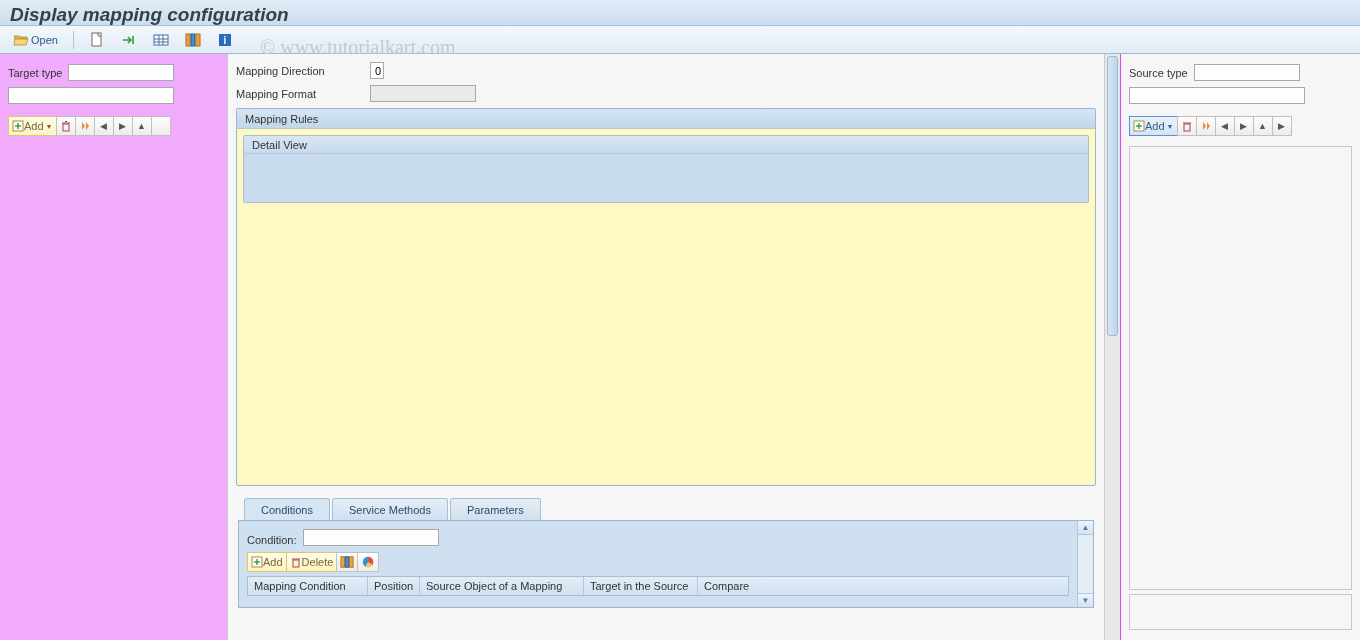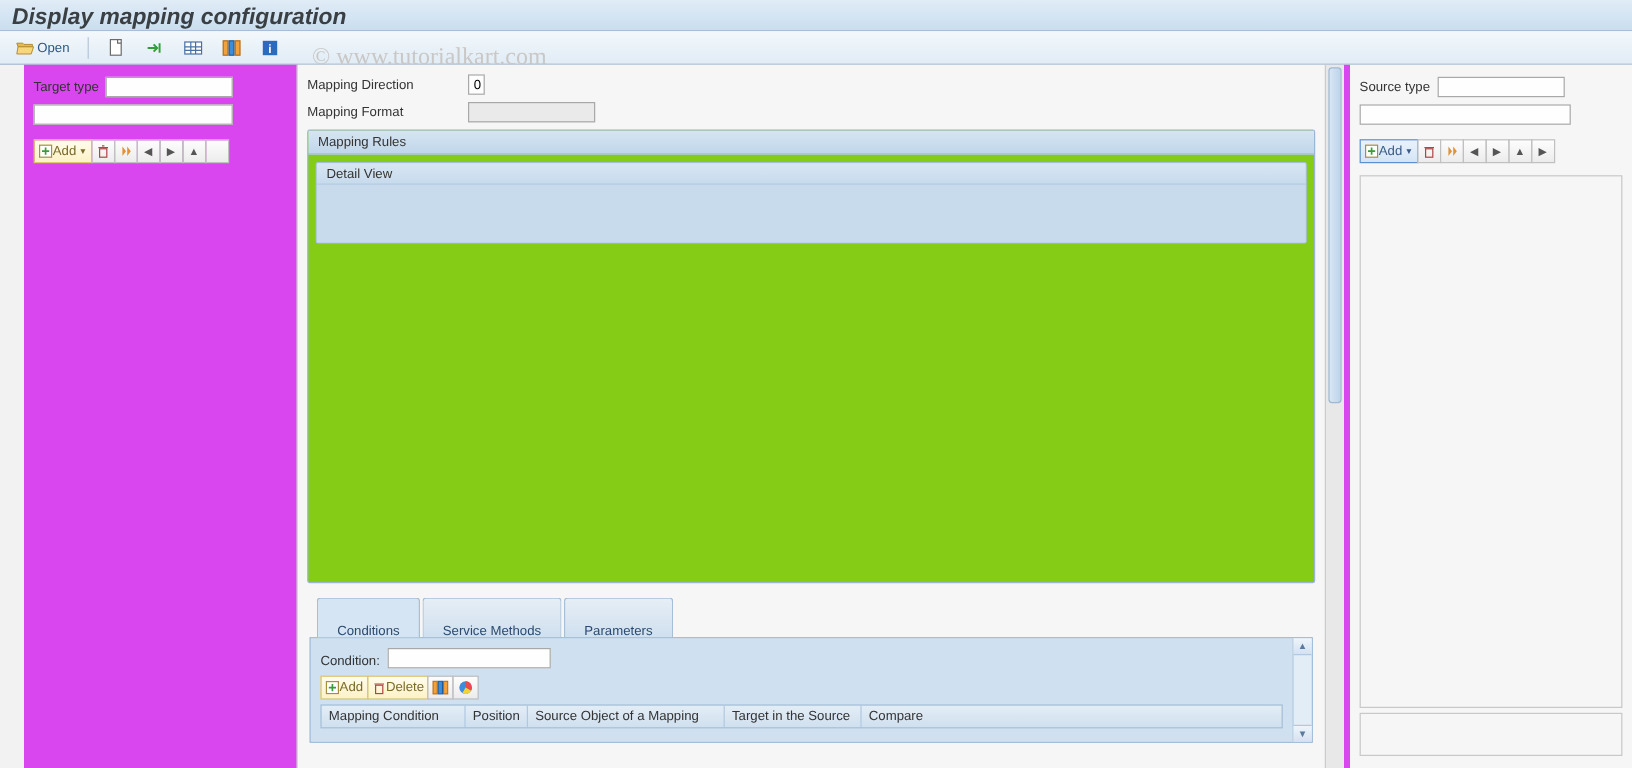--- a/index.html
+++ b/index.html
@@ -11,69 +11,69 @@
   .toolbar { background: linear-gradient(#f3f8fc, #e1ecf5); height: 28px; border-bottom: 1px solid #a2b8cf; display: flex; align-items: center; padding: 0 8px; gap: 6px; }
   .tbtn { display: inline-flex; align-items: center; height: 20px; padding: 0 4px; border: 1px solid transparent; cursor: pointer; gap: 2px; border-radius: 2px; justify-content: flex-end; }
   .tbtn .lbl { color: #2c5785; font-size: 11px; }
   .icon { width: 16px; height: 16px; display: inline-block; }
   .sep { width: 1px; height: 18px; background: #b3c5d7; margin: 0 4px; }
   
   .watermark { position: absolute; top: 36px; left: 260px; color: #c9c8c7; font-size: 20px; font-family: Georgia, serif; pointer-events: none; z-index: 100; }
   
   .main { display: flex; height: 586px; }
   
-  .left-pane { width: 228px; border-right: 1px solid #ccc; background: #d946ef; padding: 10px 8px; display: flex; flex-direction: column; margin-left: 20px; }
+  .left-pane { width: 228px; border-right: 1px solid #ccc; background: #f0abfc; padding: 10px 8px; display: flex; flex-direction: column; }
   .field-row { display: flex; align-items: center; margin-bottom: 6px; }
   .field-label { color: #333; font-size: 11px; margin-right: 6px; white-space: nowrap; }
   .field-input { border: 1px solid #a8a8a8; background: #fefefe; height: 17px; font-size: 11px; padding: 0 2px; }
   
   .small-toolbar { display: flex; gap: 0; margin-top: 6px; }
   .sbtn { display: inline-flex; align-items: center; justify-content: center; height: 20px; min-width: 20px; padding: 0 3px; border: 1px solid #c0c0c0; background: linear-gradient(#fdfdfd, #ececec); cursor: pointer; }
   .sbtn + .sbtn { margin-left: -1px; }
   .sbtn .lbl { font-size: 11px; color: #555; }
   .sbtn.add { background: linear-gradient(#fffcec, #fdf2c7); border-color: #e0c76a; }
   .sbtn.add .lbl { color: #7a6a2a; }
   
   .center-pane { flex: 1; position: relative; display: flex; }
   .center-content { flex: 1; background: #f6f6f6; padding: 8px 8px 0 8px; position: relative; }
   .vscroll { width: 16px; background: #e8e8e8; border-left: 1px solid #ccc; position: relative; }
   .vscroll .thumb { position: absolute; left: 2px; right: 2px; top: 2px; height: 280px; background: linear-gradient(to right, #d8e6f3, #bcd4eb); border: 1px solid #9db8d3; border-radius: 3px; }
   
   .form-row { display: flex; align-items: center; margin-bottom: 6px; }
   .form-row .field-label { width: 128px; }
   
-  .group-box { border: 1px solid #9ab6d2; background: #84cc16; border-radius: 2px; }
+  .group-box { border: 1px solid #9ab6d2; background: #fef9c3; border-radius: 2px; }
   .group-title { background: linear-gradient(#d6e5f3, #c0d6ea); height: 20px; line-height: 20px; padding: 0 8px; font-size: 11px; color: #333; border-bottom: 1px solid #b0c9e0; }
   
   .mapping-rules { height: 378px; margin-bottom: 12px; }
   .mapping-body { display: flex; height: 358px; padding: 6px; gap: 6px; }
   .overview-box { width: 188px; border: 1px solid #a6bed6; background: #c7dbed; border-radius: 2px; display: flex; flex-direction: column; }
   .overview-box .hdr { background: linear-gradient(#d8e6f3, #c7dbed); height: 18px; line-height: 18px; padding: 0 8px; border-bottom: 1px solid #b0c9e0; font-size: 11px; color: #333; }
   .overview-box .content { flex: 1; background: #c7dbed; }
   .detail-box { flex: 1; border: 1px solid #a6bed6; background: #c7dbed; border-radius: 2px; height: 68px; display: flex; flex-direction: column; }
   .detail-box .hdr { background: linear-gradient(#d8e6f3, #c7dbed); height: 18px; line-height: 18px; padding: 0 8px; border-bottom: 1px solid #b0c9e0; font-size: 11px; color: #333; }
   .detail-box .content { flex: 1; background: #c7dbed; }
   
   .tabs { display: flex; margin-left: 8px; }
-  .tab { height: 22px; line-height: 22px; padding: 16px 16px; border: 1px solid #a6bed6; border-bottom: none; background: linear-gradient(#e6eef6, #d0e0ef); color: #2a4a6f; font-size: 11px; cursor: pointer; border-radius: 3px 3px 0 0; margin-right: 2px; }
+  .tab { height: 22px; line-height: 22px; padding: 0 16px; border: 1px solid #a6bed6; border-bottom: none; background: linear-gradient(#e6eef6, #d0e0ef); color: #2a4a6f; font-size: 11px; cursor: pointer; border-radius: 3px 3px 0 0; margin-right: 2px; }
   .tab.active { background: #d6e5f3; font-weight: normal; }
   
   .tab-pane { border: 1px solid #9ab6d2; background: #cfe1f0; margin: 0 2px; height: 88px; display: flex; }
   .tab-content { flex: 1; padding: 8px; background: #cfe1f0; position: relative; }
   .tab-vscroll { width: 16px; background: #e3edf6; border-left: 1px solid #b0c9e0; position: relative; }
   .tab-vscroll .up, .tab-vscroll .down { height: 14px; display: flex; align-items: center; justify-content: center; background: linear-gradient(#eef4fa,#d4e2f0); border-bottom: 1px solid #b0c9e0; cursor: pointer; color: #5a7aa0; font-size: 8px; }
   .tab-vscroll .down { border-bottom: none; border-top: 1px solid #b0c9e0; position: absolute; bottom: 0; left: 0; right: 0; }
   
   .cond-row { display: flex; align-items: flex-end; margin-bottom: 6px; }
   .cond-toolbar { display: flex; gap: 0; margin-bottom: 4px; }
   
   .grid-header { display: flex; background: linear-gradient(#e3edf6, #d0e0ef); border: 1px solid #a6bed6; }
   .grid-col { padding: 3px 6px; border-right: 1px solid #b0c9e0; font-size: 11px; color: #333; white-space: nowrap; overflow: hidden; }
   
-  .right-pane { width: 240px; border-left: 5px solid #d946ef; background: #f6f6f6; padding: 10px 8px; display: flex; flex-direction: column; }
+  .right-pane { width: 240px; border-left: 1px solid #d946ef; background: #f6f6f6; padding: 10px 8px; display: flex; flex-direction: column; }
   .right-box { flex: 1; border: 1px solid #c8c8c8; background: #f6f6f6; margin-top: 10px; min-height: 0; }
   .right-box2 { height: 36px; border: 1px solid #c8c8c8; background: #f6f6f6; margin-top: 4px; }
 </style>
 </head>
 <body>
 
 <div class="title-bar">
   <h1>Display mapping configuration</h1>
 </div>
 

